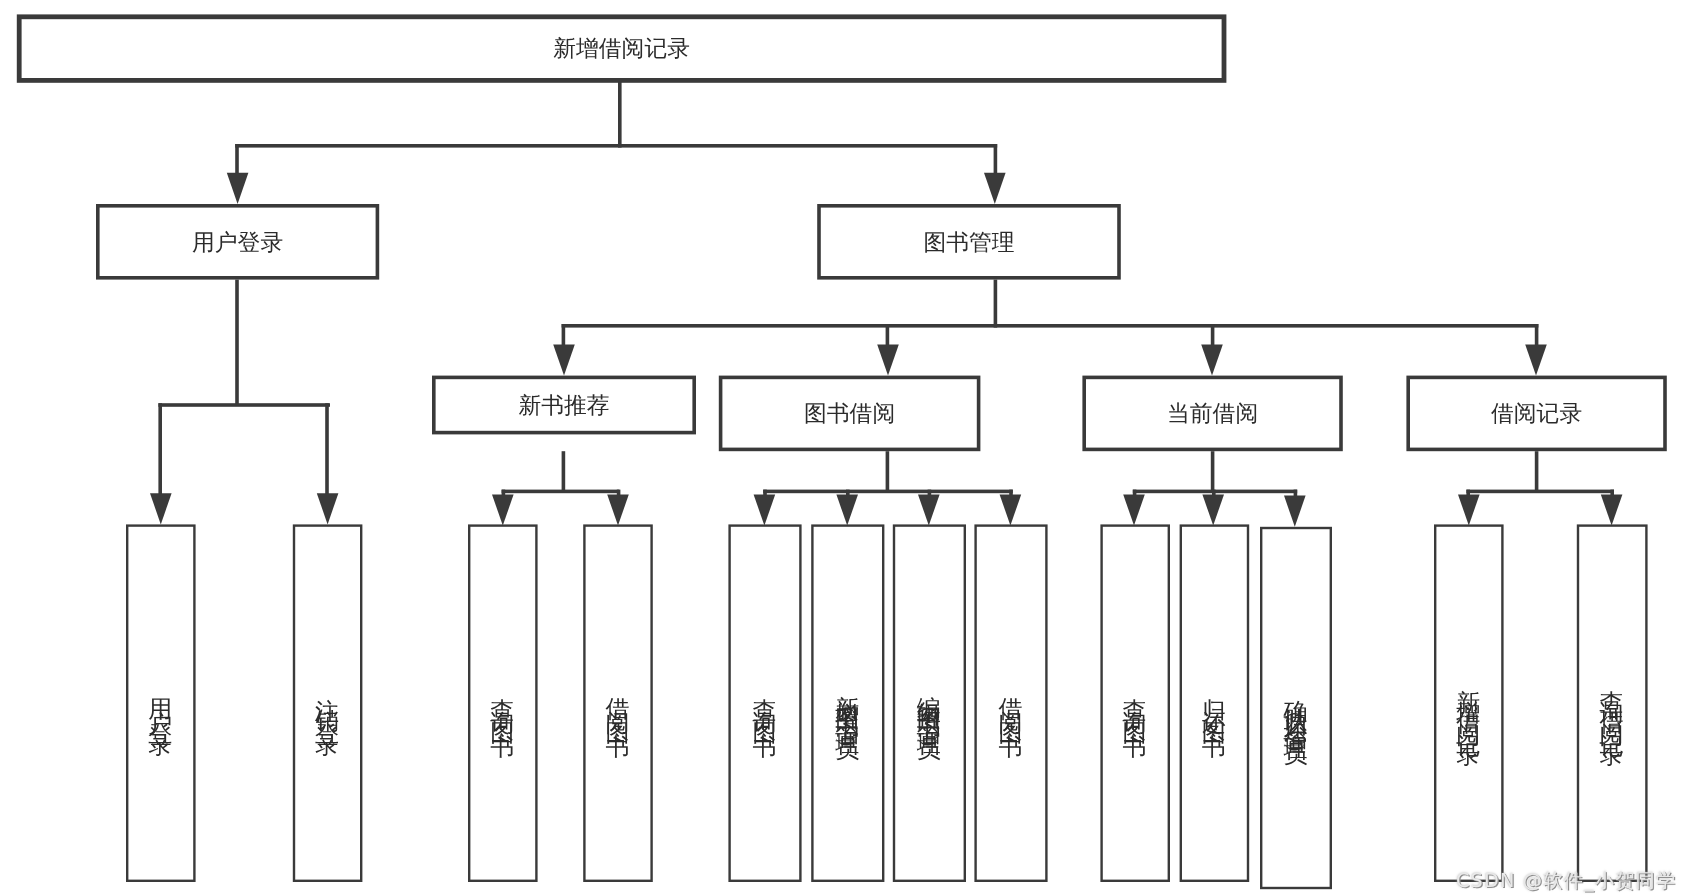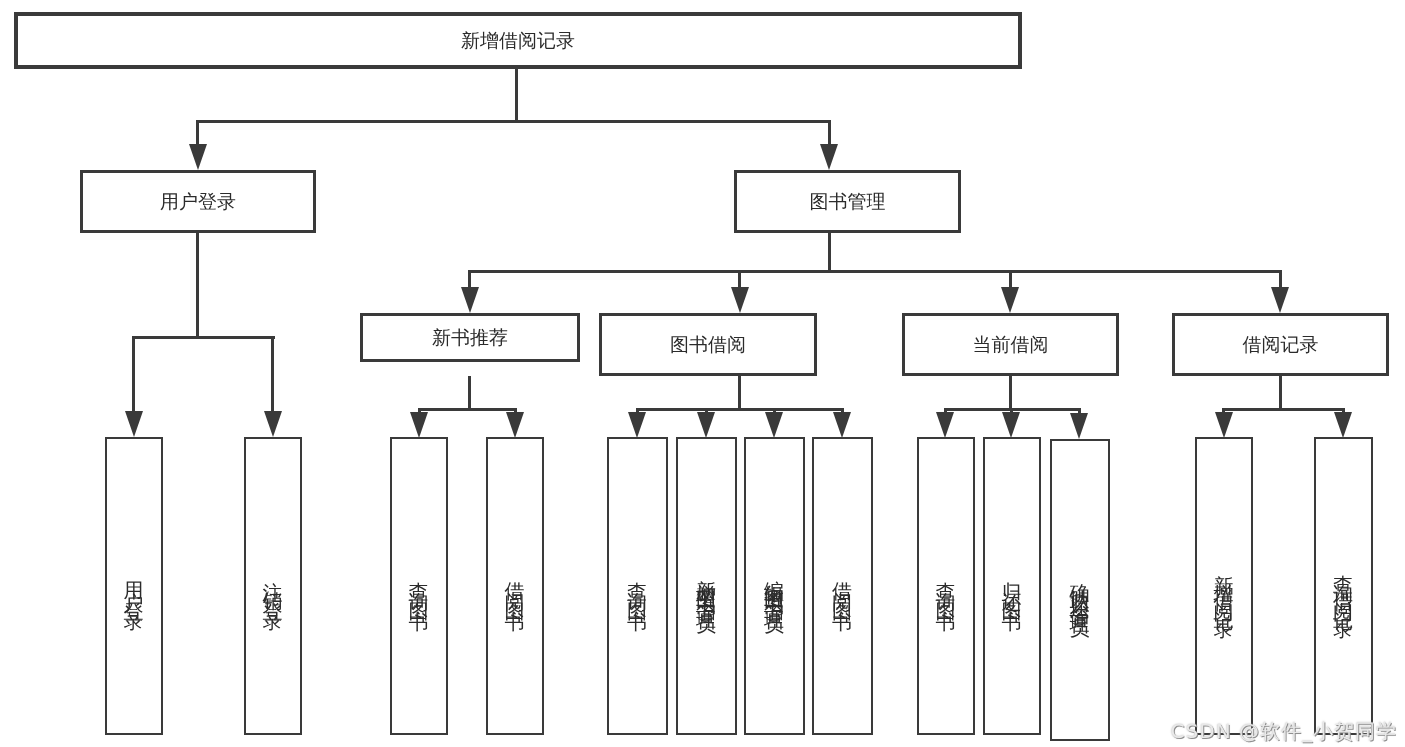--- a/index.html
+++ b/index.html
@@ -30,38 +30,38 @@
   .line { position:absolute; background:#3a3a3a; }
   .vl { width:3px; }
   .hl { height:3px; }
   .arr {
     position:absolute; width:0; height:0;
     border-left:9px solid transparent; border-right:9px solid transparent;
     border-top:26px solid #3a3a3a;
   }
   .watermark {
     position:absolute; right:8px; bottom:2px; z-index:6;
-    font-size:20px; letter-spacing:1px; color:#e9e9e9;
+    font-size:16px; letter-spacing:1px; color:#e9e9e9;
     text-shadow:1px 1px 0 #8f8f8f, 0 0 2px #aaaaaa;
     white-space:nowrap;
   }
 </style>
 </head>
 <body>
 
 <div class="stage">
 
   <div class="hbox" style="left:14px;top:12px;width:1008px;height:57px;border-width:4px">
     <span>新增借阅记录</span>
   </div>
 
   <div class="hbox" style="left:80px;top:170px;width:236px;height:63px">
     <span>用户登录</span>
   </div>
-  <div class="hbox" style="left:734px;top:170px;width:227px;height:63px">
+  <div class="hbox" style="left:681px;top:170px;width:253px;height:63px">
     <span>图书管理</span>
   </div>
 
   <div class="hbox" style="left:360px;top:313px;width:220px;height:49px">
     <span>新书推荐</span>
   </div>
   <div class="hbox" style="left:599px;top:313px;width:218px;height:63px">
     <span>图书借阅</span>
   </div>
   <div class="hbox" style="left:902px;top:313px;width:217px;height:63px">

